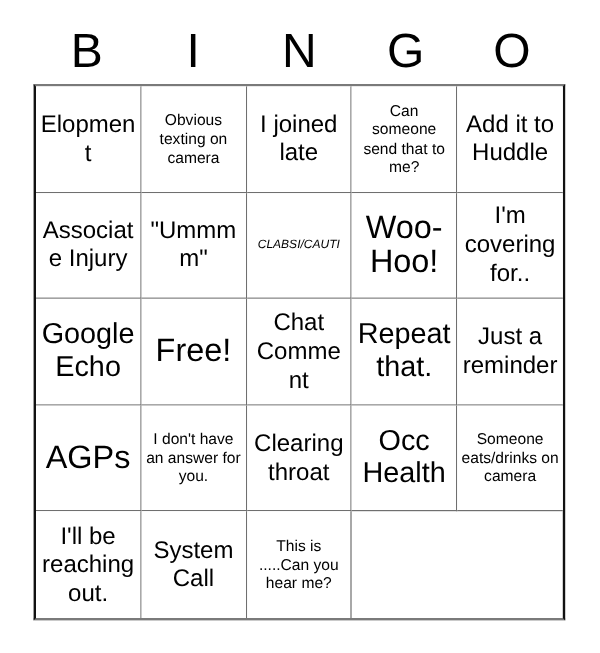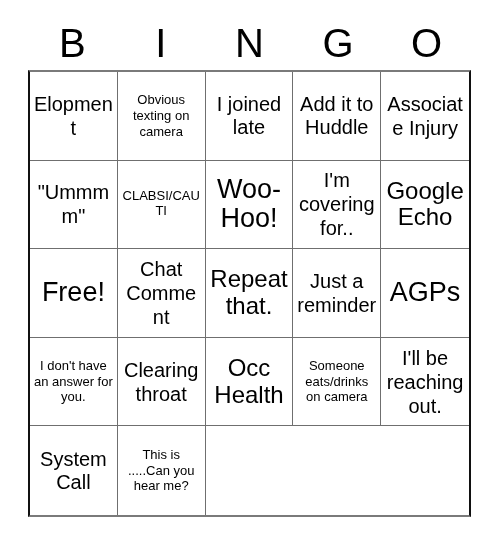--- a/index.html
+++ b/index.html
@@ -73,21 +73,21 @@
   }
   .cell:nth-child(5n) { border-right: none; }
   .cell:nth-child(n+21) { border-bottom: none; }
   .cell-text {
     display: block;
     width: 100%;
     line-height: 1.12;
     word-wrap: break-word;
   }
   
-  .fs-xs   { font-size: 13px;  line-height: 1.15; }
+  .fs-xs   { font-size: 10px;  line-height: 1.15; font-style: italic; }
   .fs-sm   { font-size: 13px;   line-height: 1.2; }
   .fs-md   { font-size: 20px; line-height: 1.2; }
   .fs-lg   { font-size: 20px;   line-height: 1.15; }
   .fs-xl   { font-size: 24px;   line-height: 1.12; text-align: center; }
   .fs-xxl  { font-size: 27px;   line-height: 1.1; }
 </style>
 </head>
 <body>
 
 <div id="card">
@@ -102,20 +102,23 @@
 
   <div id="bingo-grid">
       <div class="cell">
         <span class="cell-text fs-md">Elopment</span>
       </div>
       <div class="cell">
         <span class="cell-text fs-sm">Obvious texting on camera</span>
       </div>
       <div class="cell">
         <span class="cell-text fs-lg">I joined late</span>
+      </div>
+      <div class="cell">
+        <span class="cell-text fs-sm">Can someone send that to me?</span>
       </div>
       <div class="cell">
         <span class="cell-text fs-lg">Add it to Huddle</span>
       </div>
       <div class="cell">
         <span class="cell-text fs-md">Associate Injury</span>
       </div>
       <div class="cell">
         <span class="cell-text fs-md">"Ummmm"</span>
       </div>

